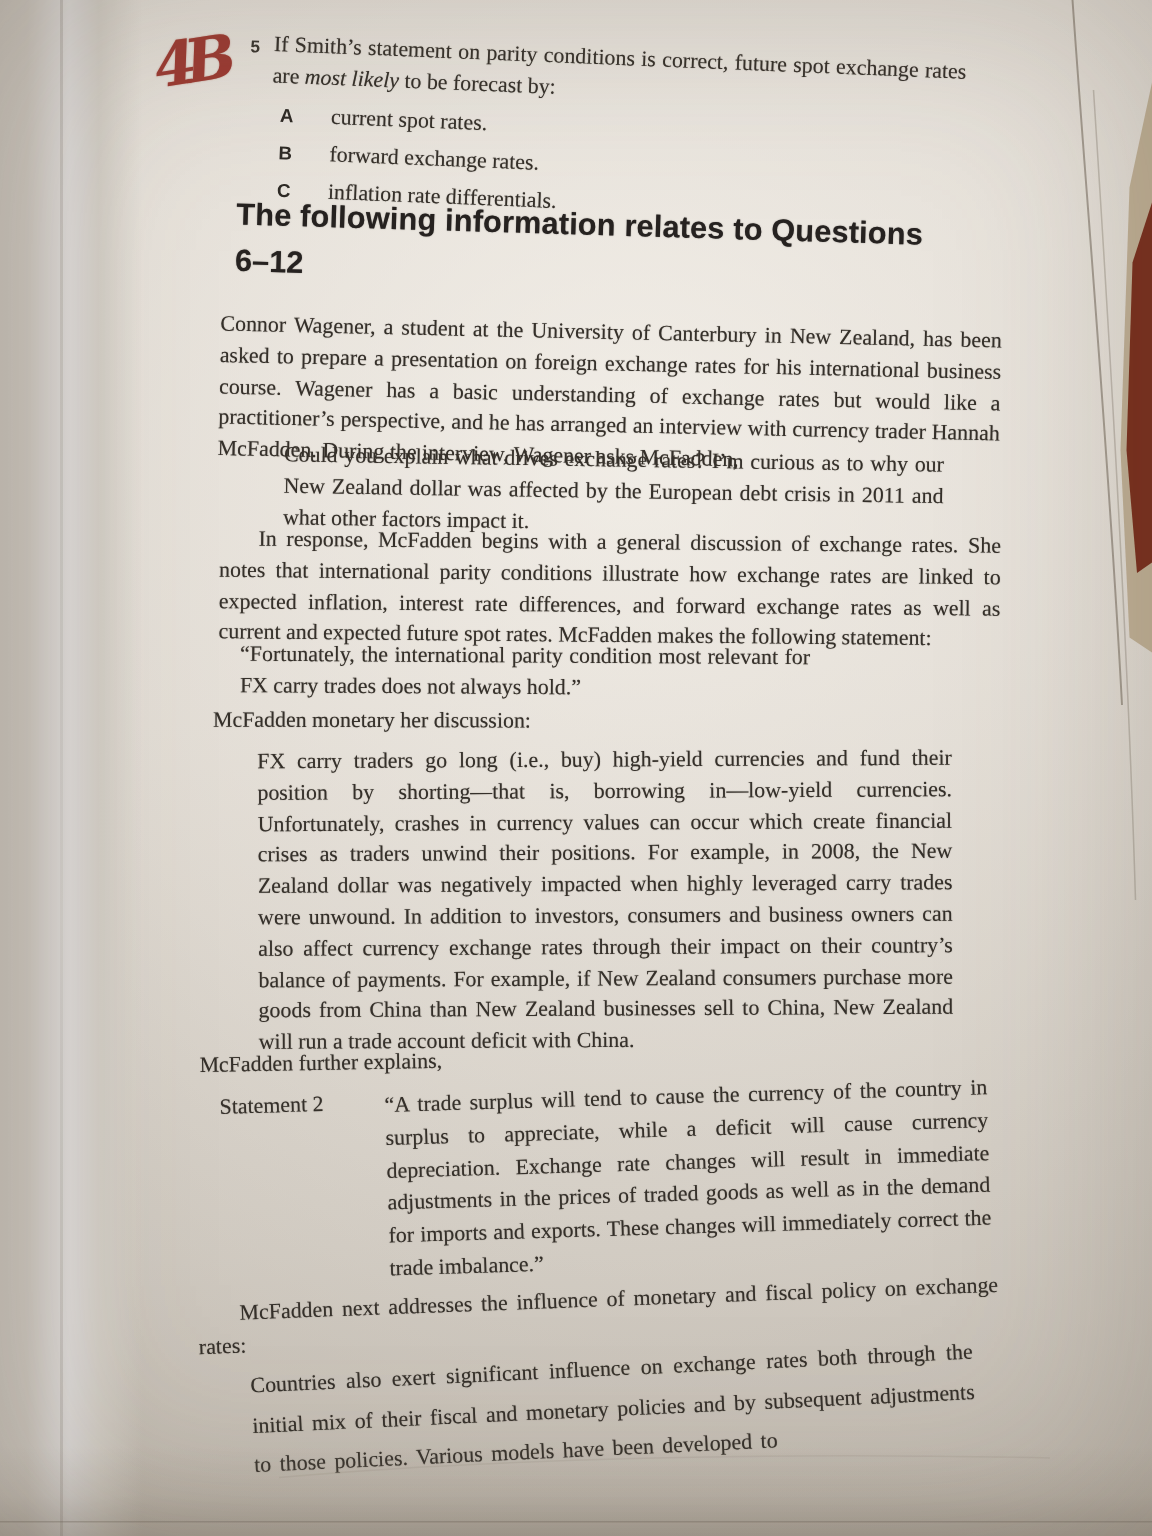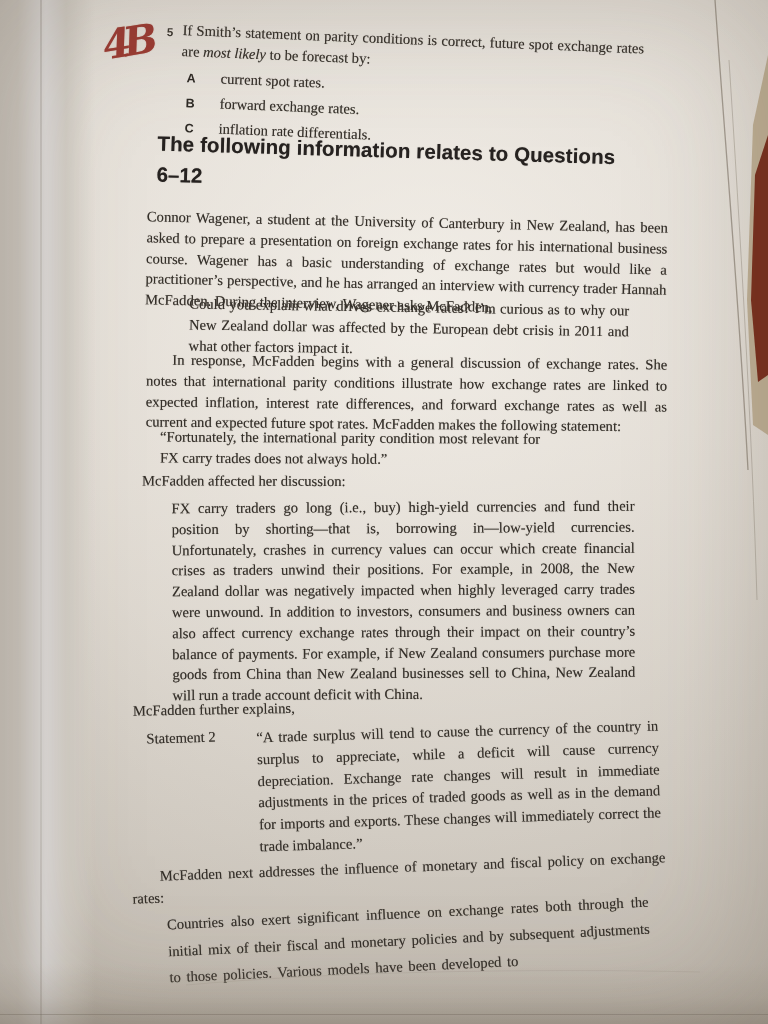--- a/index.html
+++ b/index.html
@@ -126,21 +126,21 @@
   <div class="blk body-text p-intro">Connor Wagener, a student at the University of Canterbury in New Zealand, has been asked to prepare a presentation on foreign exchange rates for his international business course. Wagener has a basic understanding of exchange rates but would like a practitioner’s perspective, and he has arranged an interview with currency trader Hannah McFadden. During the interview, Wagener asks McFadden,</div>
 
   <div class="blk body-text quote-wagener">Could you explain what drives exchange rates? I’m curious as to why our New Zealand dollar was affected by the European debt crisis in 2011 and what other factors impact it.</div>
 
   <div class="blk body-text p-response">In response, McFadden begins with a general discussion of exchange rates. She notes that international parity conditions illustrate how exchange rates are linked to expected inflation, interest rate differences, and forward exchange rates as well as current and expected future spot rates. McFadden makes the following statement:</div>
 
   <div class="blk stmt stmt1">
     <div class="stmt-text">“Fortunately, the international parity condition most relevant for FX carry trades does not always hold.”</div>
   </div>
 
-  <div class="blk body-text p-continues">McFadden affected her discussion:</div>
+  <div class="blk body-text p-continues">McFadden monetary her discussion:</div>
 
   <div class="blk body-text quote-carry">FX carry traders go long (i.e., buy) high-yield currencies and fund their position by shorting—that is, borrowing in—low-yield currencies. Unfortunately, crashes in currency values can occur which create financial crises as traders unwind their positions. For example, in 2008, the New Zealand dollar was negatively impacted when highly leveraged carry trades were unwound. In addition to investors, consumers and business owners can also affect currency exchange rates through their impact on their country’s balance of payments. For example, if New Zealand consumers purchase more goods from China than New Zealand businesses sell to China, New Zealand will run a trade account deficit with China.</div>
 
   <div class="blk body-text p-explains">McFadden further explains,</div>
 
   <div class="blk stmt stmt2">
     <div class="stmt-label">Statement 2</div>
     <div class="stmt-text">“A trade surplus will tend to cause the currency of the country in surplus to appreciate, while a deficit will cause currency depreciation. Exchange rate changes will result in immediate adjustments in the prices of traded goods as well as in the demand for imports and exports. These changes will immediately correct the trade imbalance.”</div>
   </div>
 

